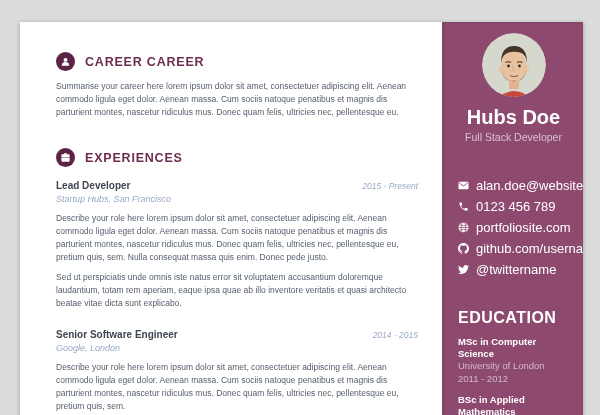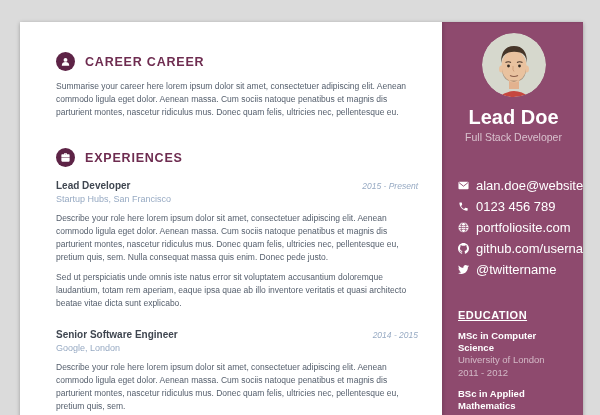--- a/index.html
+++ b/index.html
@@ -43,21 +43,21 @@
     color:#545e6c;
     margin-top:9px;
   }
   .section-career { margin-bottom:0; }
   .section-experiences { margin-top:29px; }
   .job { margin-top:13px; }
   .job + .job { margin-top:19px; }
   .job-head { display:flex; justify-content:space-between; align-items:baseline; }
   .job-title { font-size:10px; font-weight:bold; color:#3f4650; }
   .job-period { font-size:8.5px; color:#97aac3;font-style:italic; }
-  .job-company { font-size:9px; color:#97aac3; margin-top:3px; }
+  .job-company { font-size:9px; color:#97aac3; margin-top:3px;font-style:italic; }
   .job .body-text { margin-top:8px; }
   .job .body-text + .body-text { margin-top:7px; }
 
   
   .sidebar {
     width:141px;
     background:#8e4a6e;
     color:#fff;
     padding:11px 14px 0 16px;
     box-shadow:inset 2px 0 3px rgba(0,0,0,0.12);
@@ -85,23 +85,22 @@
   }
   .c-icon { width:11px; height:11px; flex:0 0 auto; display:flex; }
   .c-icon svg { width:11px; height:11px; display:block; }
   .c-text {
     margin-left:7px;
     font-size:13px; color:#fff;
     white-space:nowrap;
   }
   .edu { margin-top:29px; }
   .edu-heading {
-    font-size:11px; font-weight:bold; color:#fff;
+    font-size:16px; font-weight:bold; color:#fff;
     letter-spacing:0.5px;
-    text-decoration:underline;
   }
   .edu-item { margin-top:9px; }
   .edu-degree { font-size:9.5px; font-weight:bold; color:#fff; line-height:12px; }
   .edu-school, .edu-period {
     font-size:9.5px; color:rgba(255,255,255,0.6); line-height:12.5px;
   }
 </style>
 </head>
 <body>
 
@@ -176,21 +175,21 @@
           <circle cx="26.5" cy="33" r="1.4" fill="#342a22"></circle>
           <circle cx="37.5" cy="33" r="1.4" fill="#342a22"></circle>
           <path d="M23.5 29.5 Q26.5 28 29 29.5" stroke="#4a372b" stroke-width="1.2" fill="none"></path>
           <path d="M35 29.5 Q37.5 28 40.5 29.5" stroke="#4a372b" stroke-width="1.2" fill="none"></path>
           <path d="M31 33 Q30.5 37.5 32 38.5" stroke="#d0a07c" stroke-width="1" fill="none"></path>
           <path d="M28 42.5 Q32 44.5 36 42.5" stroke="#8a5d4a" stroke-width="1.2" fill="none"></path>
         </g>
       </svg>
     </div>
 
-    <h1 class="profile-name">Lead Doe</h1>
+    <h1 class="profile-name">Hubs Doe</h1>
     <div class="profile-role">Full Stack Developer</div>
 
     <ul class="contacts">
       <li class="contact-item">
         <span class="c-icon">
           <svg viewBox="0 0 24 24">
               <rect x="1" y="4" width="22" height="16" rx="2" fill="#ffffff"></rect>
               <path d="M2 5.5 L12 13.5 L22 5.5" stroke="#8e4a6e" stroke-width="2" fill="none"></path>
             </svg>
         </span>

